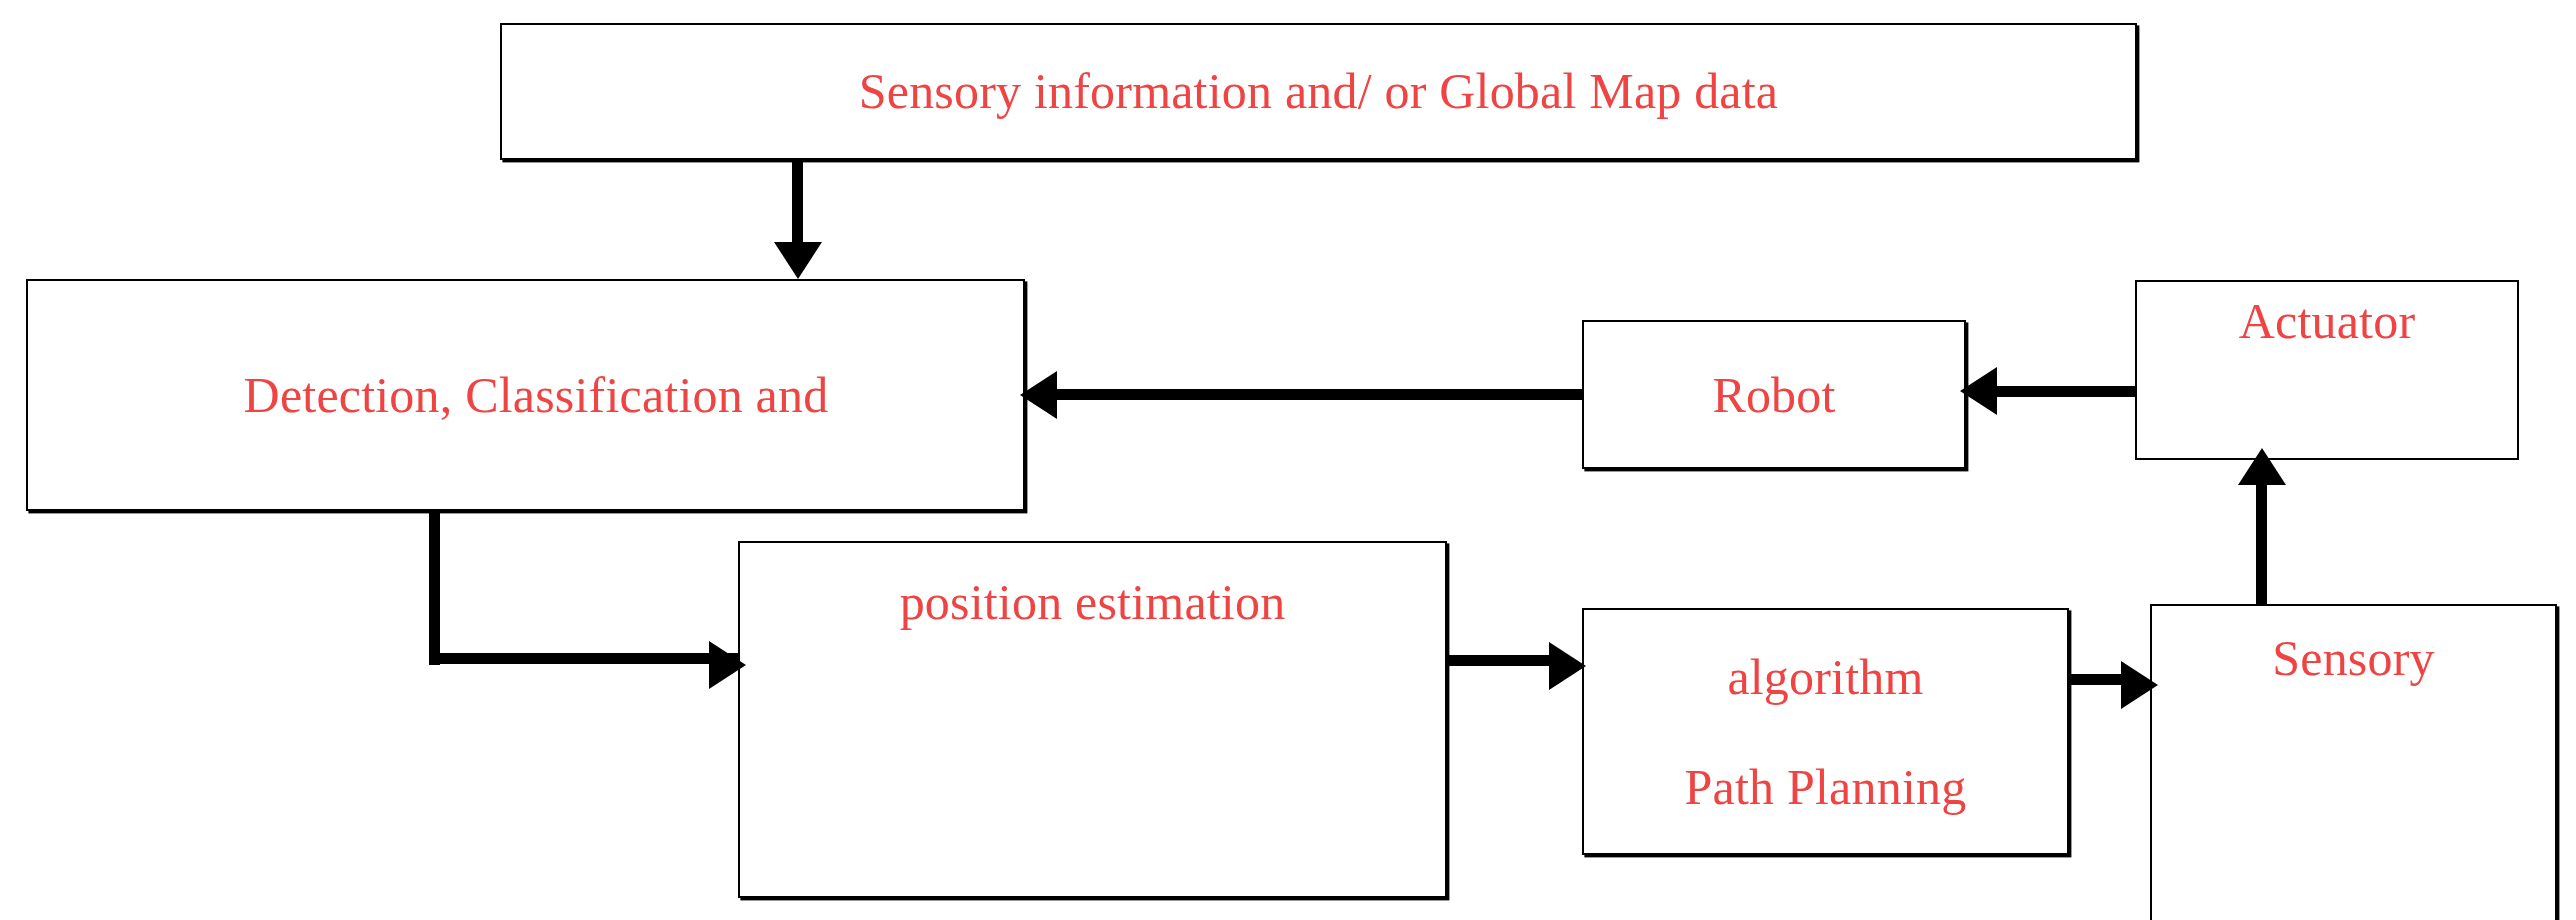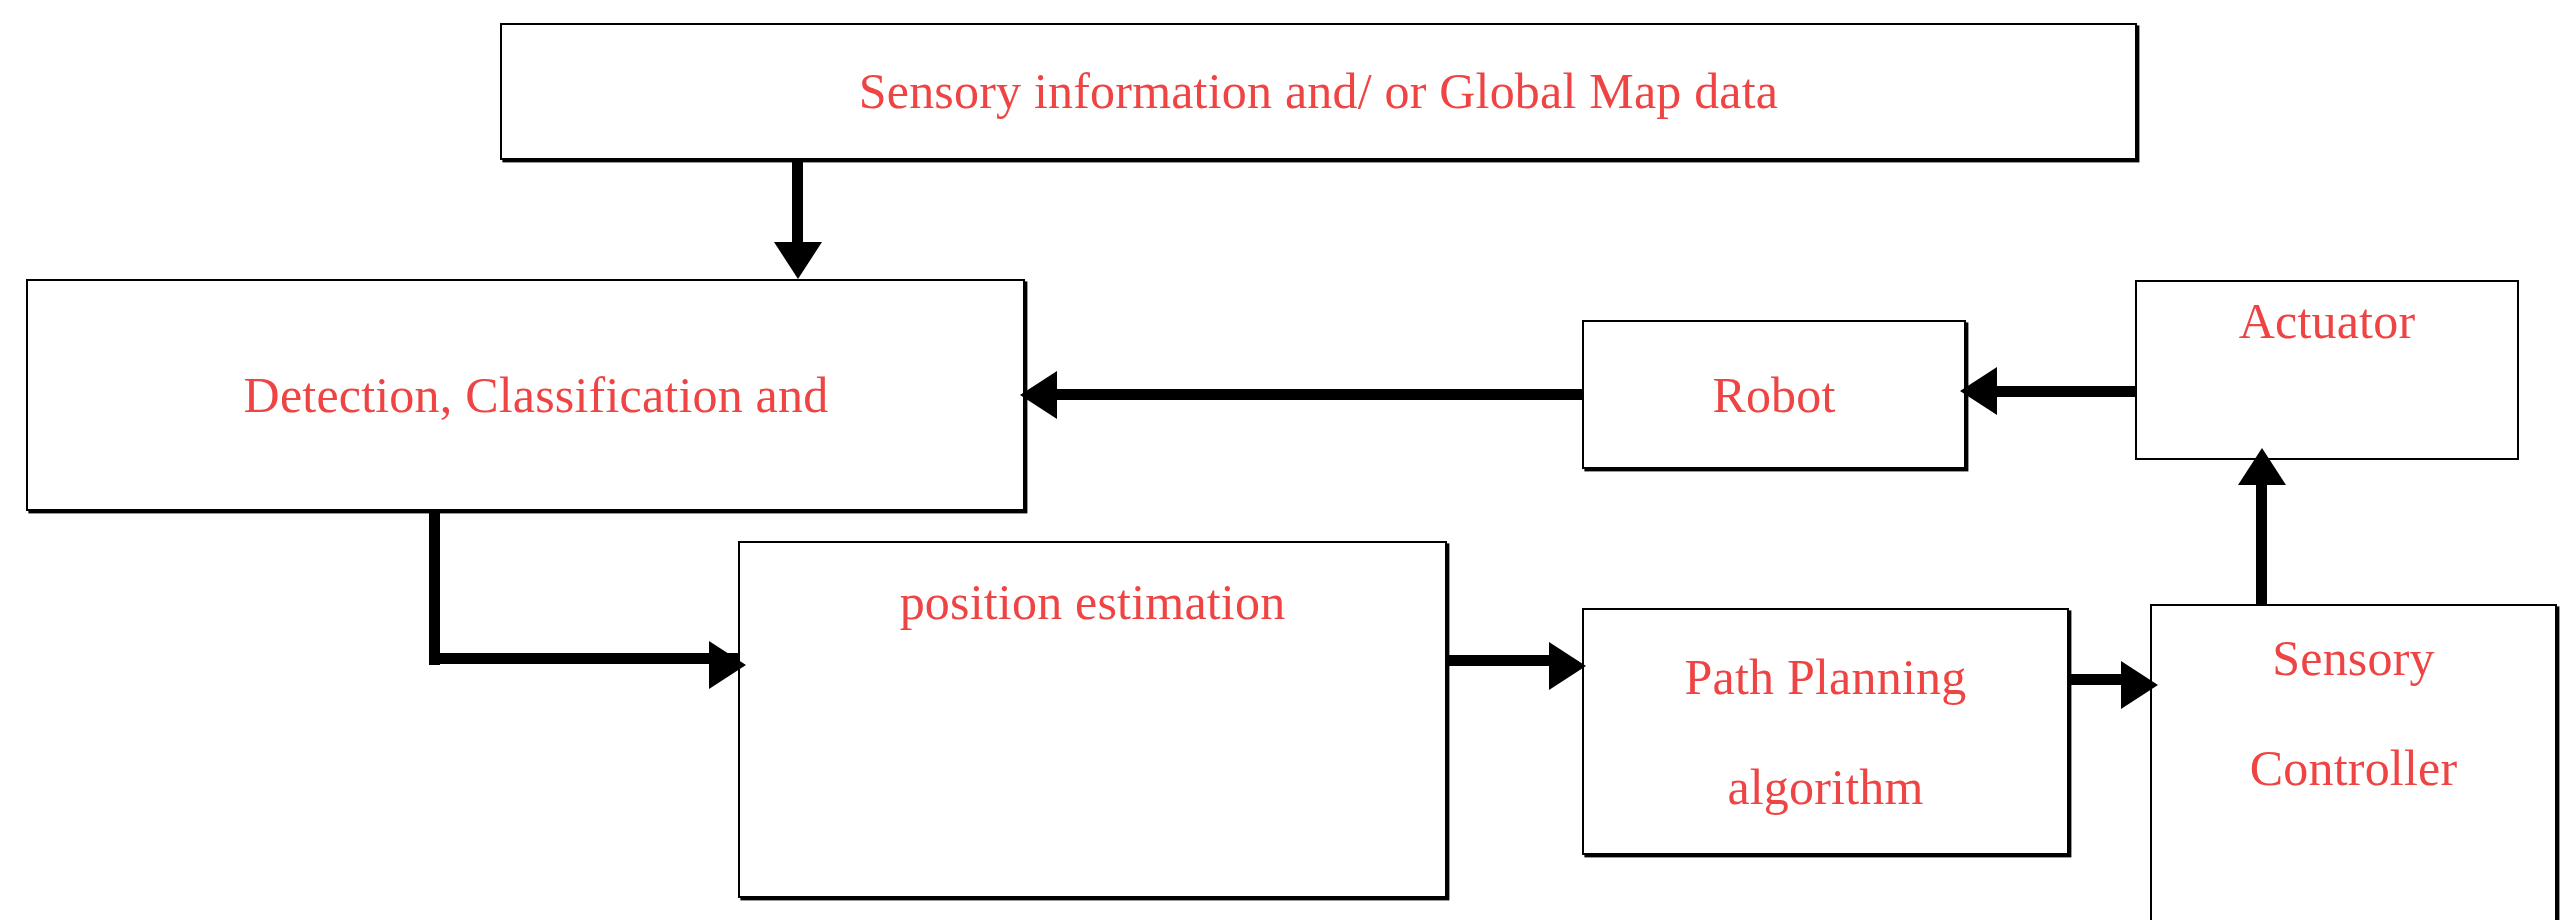--- a/index.html
+++ b/index.html
@@ -125,23 +125,22 @@
 
   <div class="node single" style="left:2135px; top:280px; width:384px; height:180px; border-width:2.4px; justify-content:flex-start; padding-top:14px;">
     <span class="node-line">Actuator</span>
   </div>
 
   <div class="node heavy" style="left:738px; top:541px; width:709px; height:357px; justify-content:flex-start; padding-top:34px;">
     <span class="node-line">position estimation</span>
   </div>
 
   <div class="node heavy" style="left:1582px; top:608px; width:487px; height:247px;">
+    <span class="node-line">algorithm</span>
     <span class="node-line">Path Planning</span>
-    <span class="node-line">algorithm</span>
   </div>
 
   <div class="node heavy" style="left:2150px; top:604px; width:407px; height:319px; justify-content:flex-start; padding-top:27px;">
     <span class="node-line">Sensory</span>
-    <span class="node-line">Controller</span>
   </div>
 
 </div>
 
 
 </body></html>

